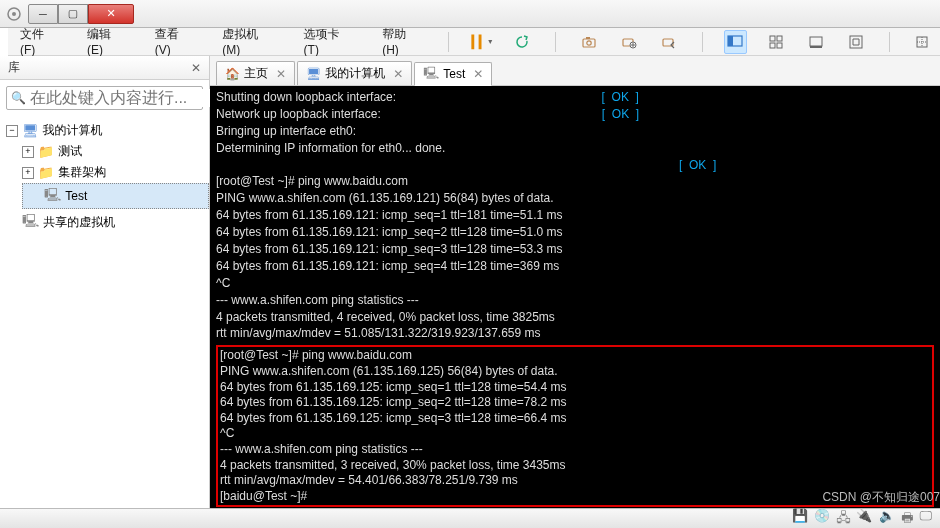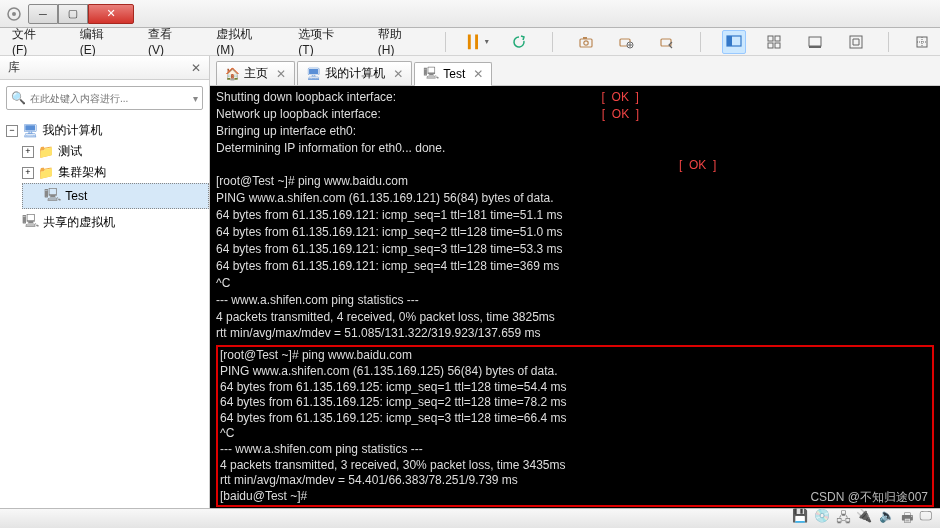--- a/index.html
+++ b/index.html
@@ -8,37 +8,37 @@
 
 .title-bar { height: 28px; background: linear-gradient(180deg, #f8f8f8 0%, #e8e8e8 100%); border-bottom: 1px solid #b5b5b5; display: flex; align-items: center; padding: 0 6px; }
 .title-bar .icon { width: 16px; height: 16px; margin-right: 6px; display: flex; align-items: center; justify-content: center; }
 .title-bar .title { flex: 1; color: #333; }
 .win-btns { display: flex; gap: 0; }
 .win-btn { width: 30px; height: 20px; display: flex; align-items: center; justify-content: center; border: 1px solid #8a8a8a; background: linear-gradient(180deg, #f0f0f0, #d8d8d8); font-size: 11px; color: #333; }
 .win-btn.min { border-radius: 2px 0 0 2px; }
 .win-btn.close { background: linear-gradient(180deg, #e97f7a, #d2332b); color: #fff; border-radius: 0 2px 2px 0; width: 46px; border-color: #a52820; }
 
 
-.menu-bar { height: 28px; background: #f4f4f4; border-bottom: 1px solid #d4d4d4; display: flex; align-items: center; padding: 0 6px; gap: 17px; }
+.menu-bar { height: 28px; background: #f4f4f4; border-bottom: 1px solid #d4d4d4; display: flex; align-items: center; padding: 0 6px; gap: 17px; margin-left: 8px; }
 .menu-item { padding: 4px 6px; color: #222; cursor: pointer; }
 .menu-sep { width: 1px; height: 20px; background: #ccc; margin: 0 4px; }
 .tool-btn { width: 24px; height: 24px; display: flex; align-items: center; justify-content: center; color: #444; cursor: pointer; border: 1px solid transparent; border-radius: 2px; }
 .tool-btn.active { background: #cce8ff; border-color: #99c9ff; }
 .pause-icon { color: #e68a00; font-weight: bold; letter-spacing: -2px; }
 .drop-caret { font-size: 8px; margin-left: 2px; color: #666; }
 
 
 .main { display: flex; height: calc(100% - 28px - 28px - 20px); }
 
 
 .sidebar { width: 210px; border-right: 1px solid #ccc; display: flex; flex-direction: column; background: #fff; }
 .sidebar-head { height: 24px; background: linear-gradient(180deg, #fff, #f0f0f0); border-bottom: 1px solid #d0d0d0; display: flex; align-items: center; padding: 0 8px; font-weight: 500; color: #333; }
 .sidebar-head .close { margin-left: auto; color: #666; cursor: pointer; }
 .search-box { margin: 6px; border: 1px solid #b0b0b0; border-radius: 2px; display: flex; align-items: center; height: 24px; padding: 0 4px; }
-.search-box input { border: none; outline: none; flex: 1; font-size: 10px; color: #ec4899; }
+.search-box input { border: none; outline: none; flex: 1; font-size: 16px; color: #ec4899; }
 .search-box .mag { color: #888; margin-right: 4px; }
 .search-box .caret { color: #888; font-size: 10px; }
 
 .tree { padding: 4px 0; }
 .tree-node { display: flex; align-items: center; padding: 2px 6px; cursor: pointer; white-space: nowrap; }
 .tree-node .toggle { width: 12px; height: 12px; border: 1px solid #888; display: flex; align-items: center; justify-content: center; font-size: 9px; line-height: 1; margin-right: 4px; background: #fff; }
 .tree-node .spacer { width: 16px; display: inline-block; }
 .tree-node .node-icon { margin-right: 4px; font-size: 13px; }
 .tree-node.selected { background: #d6e8f8; border: 1px dotted #888; padding: 1px 5px; }
 .folder-icon { color: #d9a441; }
@@ -50,21 +50,21 @@
 
 
 .content { flex: 1; display: flex; flex-direction: column; }
 .tabs { height: 30px; background: #f4f4f4; border-bottom: 1px solid #ccc; display: flex; align-items: flex-end; padding: 0 6px; gap: 2px; }
 .tab { height: 24px; border: 1px solid #b0b0b0; border-bottom: none; border-radius: 2px 2px 0 0; background: linear-gradient(180deg, #fff, #eee); display: flex; align-items: center; padding: 0 8px; gap: 4px; cursor: pointer; font-size: 12px; }
 .tab.active { background: #fff; border-bottom: 1px solid #fff; margin-bottom: -1px; }
 .tab .tab-icon { font-size: 12px; }
 .tab .tab-close { color: #888; margin-left: 4px; }
 
 .terminal { flex: 1; background: #000; color: #ddd; font-family: "Courier New", monospace; font-size: 13px; padding: 4px 6px; white-space: pre; overflow: hidden; position: relative; line-height: 1.3; }
-.terminal .ok { color: #ef4444; padding-left: 26px; }
+.terminal .ok { color: #0ea5e9; padding-left: 26px; }
 .terminal .red-box { border: 2px solid #d00; margin-top: 2px; padding: 1px 2px; }
 
 
 .status-bar { position: absolute; bottom: 0; left: 0; right: 0; height: 20px; background: linear-gradient(180deg, #f8f8f8, #e4e4e4); border-top: 1px solid #bbb; display: flex; align-items: center; padding: 0 8px; color: #444; font-size: 12px; }
 .status-bar .right { margin-left: auto; color: #999; }
 .status-bar .dev-icons { display: flex; gap: 6px; margin-left: auto; color: #777; }
 .status-bar .dev-icons span { font-size: 13px; }
 
 svg { display: block; }
 </style>
@@ -250,14 +250,14 @@
 <div class="status-bar">
   <span class="dev-icons">
     <span>💾</span>
     <span>💿</span>
     <span>🖧</span>
     <span>🔌</span>
     <span>🔈</span>
     <span>🖶</span>
     <span>🖵</span>
   </span>
-  <span class="right" style="position:absolute; right:12px; bottom:22px; color:#bbb;">CSDN @不知归途007</span>
+  <span class="right" style="position:absolute; right:0; bottom:22px; color:#bbb;">CSDN @不知归途007</span>
 </div>
 
 </body></html>

